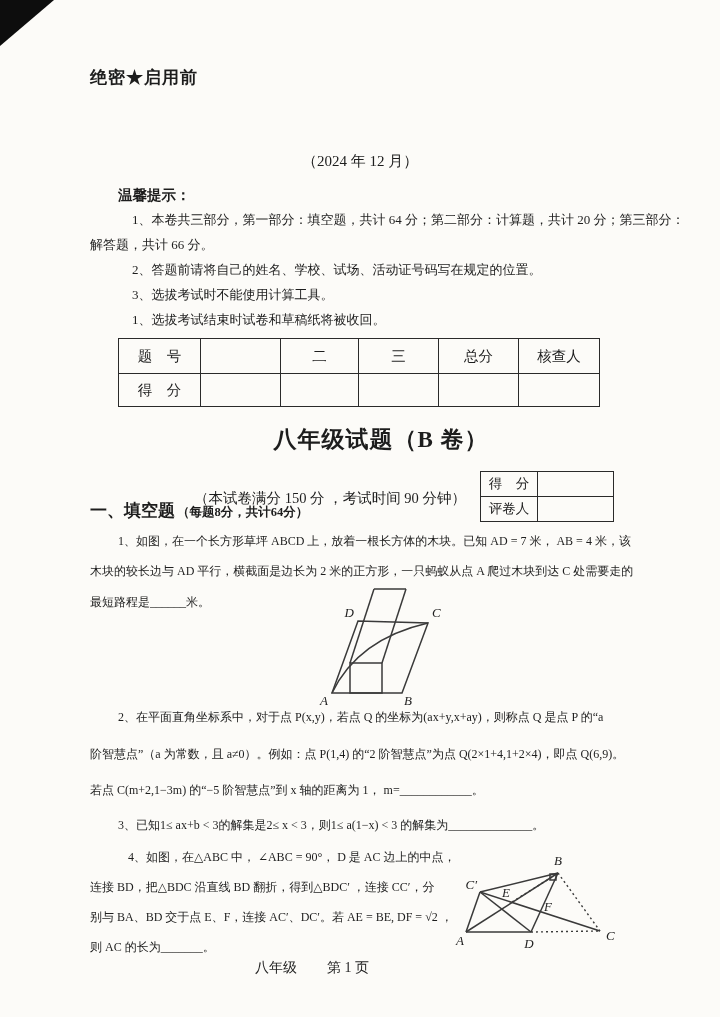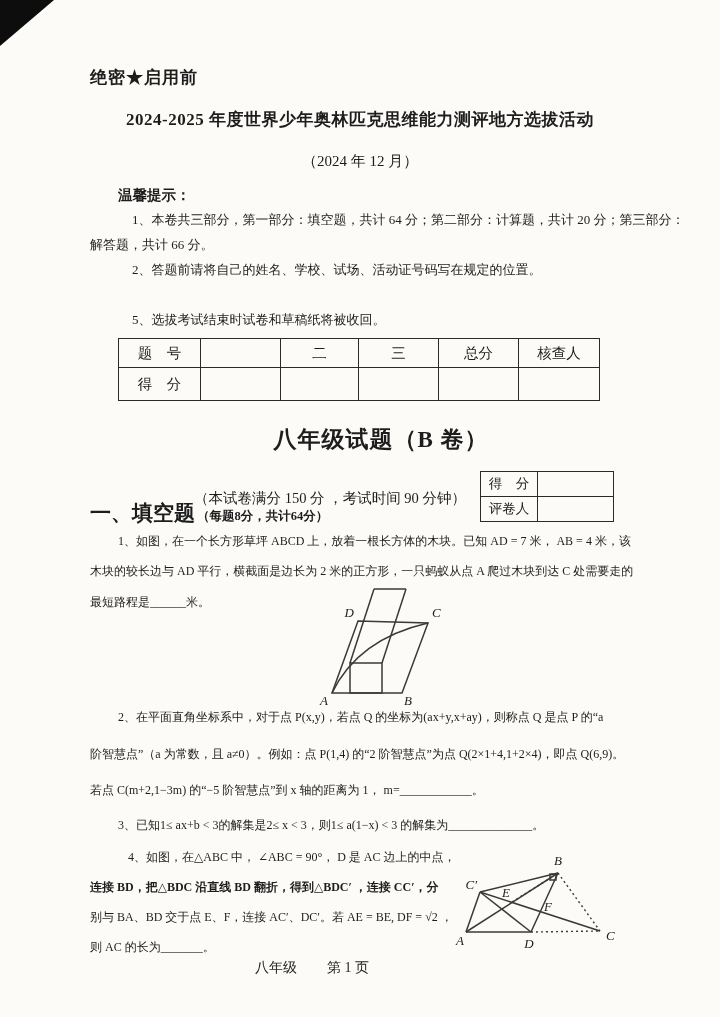--- a/index.html
+++ b/index.html
@@ -27,58 +27,58 @@
     border:1.6px solid #2a2a2a;text-align:center;vertical-align:middle;
     font-size:14.5px;padding:0;
   }
   .paper-title{font-size:23px;font-weight:bold;letter-spacing:1px;margin-left:21px;}
   .subtitle{font-size:14.5px;margin-top:20px;}
   .grader-table{border-collapse:collapse;table-layout:fixed;}
   .grader-table td{
     border:1.6px solid #2a2a2a;text-align:center;vertical-align:middle;
     font-size:13.5px;padding:0;
   }
-  .section-heading{font-size:21px;font-weight:bold;}
+  .section-heading{font-size:17px;font-weight:bold;}
   .section-note{font-size:12.5px;font-weight:bold;margin-left:2px;}
   .q-line{font-size:12px;}
   .footer{font-size:14px;display:flex;justify-content:center;gap:30px;}
   svg text{font-family:"Liberation Serif","DejaVu Serif",serif;font-style:italic;font-size:13px;fill:#222;}
   svg .geo{stroke:#3a3a3a;fill:none;stroke-width:1.5;}
   svg .geo-dotted{stroke:#3a3a3a;fill:none;stroke-width:1.4;stroke-dasharray:2,3;}
 </style>
 </head>
 <body>
 
 <div class="page">
 
   <div class="corner-wedge"></div>
 
   <div class="abs classification" style="left:90px;top:66px;">绝密★启用前</div>
 
-  <div class="abs center main-title" style="top:108px;">2024-2025 年度世界少年奥林匹克思维能力测评地方选拔活动</div>
 
   <div class="abs center date-line" style="top:152px;">（2024 年 12 月）</div>
 
   <div class="abs tips-heading" style="left:118px;top:186px;">温馨提示：</div>
   <div class="abs tip-line" style="left:132px;top:211px;">1、本卷共三部分，第一部分：填空题，共计 64 分；第二部分：计算题，共计 20 分；第三部分：</div>
   <div class="abs tip-line" style="left:90px;top:236px;">解答题，共计 66 分。</div>
   <div class="abs tip-line" style="left:132px;top:261px;">2、答题前请将自己的姓名、学校、试场、活动证号码写在规定的位置。</div>
-  <div class="abs tip-line" style="left:132px;top:311px;">5、选拔考试结束时试卷和草稿纸将被收回。</div>
+  <div class="abs tip-line" style="left:132px;top:286px;">3、选拔考试时不能使用计算工具。</div>
+  <div class="abs tip-line" style="left:132px;top:311px;">1、选拔考试结束时试卷和草稿纸将被收回。</div>
 
   <table class="score-table abs" style="left:118px;top:338px;">
     <colgroup>
       <col style="width:82px">
         <col style="width:80px">
         <col style="width:78px">
       <col style="width:80px">
         <col style="width:80px">
         <col style="width:81px">
     </colgroup>
     <tbody>
-        <tr style="height:29px;">
+        <tr style="height:35px;">
       <td>题　号</td>
       <td></td>
       <td>二</td>
       <td>三</td>
       <td>总分</td>
       <td>核查人</td>
     </tr>
     <tr style="height:33px;">
       <td>得　分</td>
       <td></td>
@@ -132,21 +132,21 @@
     <text x="108" y="121" text-anchor="middle">B</text>
   </svg>
 
   <div class="abs q-line" style="left:118px;top:709px;">2、在平面直角坐标系中，对于点 P(x,y)，若点 Q 的坐标为(ax+y,x+ay)，则称点 Q 是点 P 的“a</div>
   <div class="abs q-line" style="left:90px;top:746px;">阶智慧点”（a 为常数，且 a≠0）。例如：点 P(1,4) 的“2 阶智慧点”为点 Q(2×1+4,1+2×4)，即点 Q(6,9)。</div>
   <div class="abs q-line" style="left:90px;top:782px;">若点 C(m+2,1−3m) 的“−5 阶智慧点”到 x 轴的距离为 1， m=____________。</div>
 
   <div class="abs q-line" style="left:118px;top:817px;">3、已知1≤ ax+b &lt; 3的解集是2≤ x &lt; 3，则1≤ a(1−x) &lt; 3 的解集为______________。</div>
 
   <div class="abs q-line" style="left:128px;top:849px;">4、如图，在△ABC 中， ∠ABC = 90°， D 是 AC 边上的中点，</div>
-  <div class="abs q-line" style="left:90px;top:879px;font-weight:bold;">连接 BD，把△BDC 沿直线 BD 翻折，得到△BDC′ ，连接 CC′，分</div>
+  <div class="abs q-line" style="left:90px;top:879px;">连接 BD，把△BDC 沿直线 BD 翻折，得到△BDC′ ，连接 CC′，分</div>
   <div class="abs q-line" style="left:90px;top:909px;">别与 BA、BD 交于点 E、F，连接 AC′、DC′。若 AE = BE, DF = √2 ，</div>
   <div class="abs q-line" style="left:90px;top:939px;">则 AC 的长为_______。</div>
 
   <svg class="abs" style="left:448px;top:853px;" width="230" height="100" viewBox="0 0 230 100">
     <path class="geo" d="M18,79 L32,39"></path>
     <path class="geo" d="M32,39 L110,20"></path>
     <path class="geo" d="M110,20 L83,79"></path>
     <path class="geo" d="M18,79 L83,79"></path>
     <path class="geo" d="M18,79 L110,20"></path>
     <path class="geo" d="M32,39 L152,78"></path>

